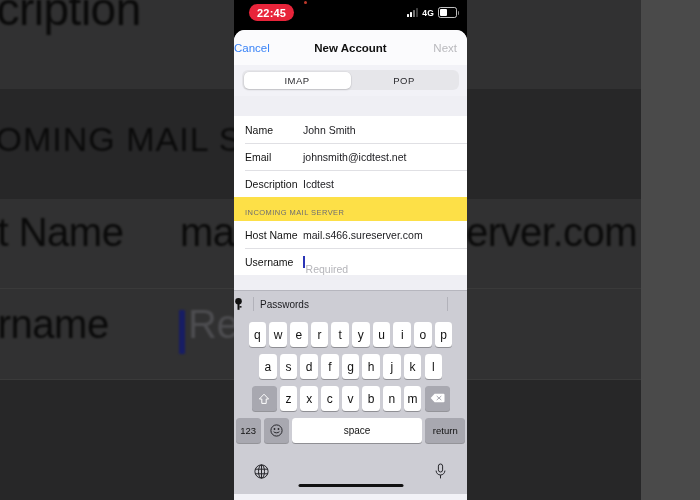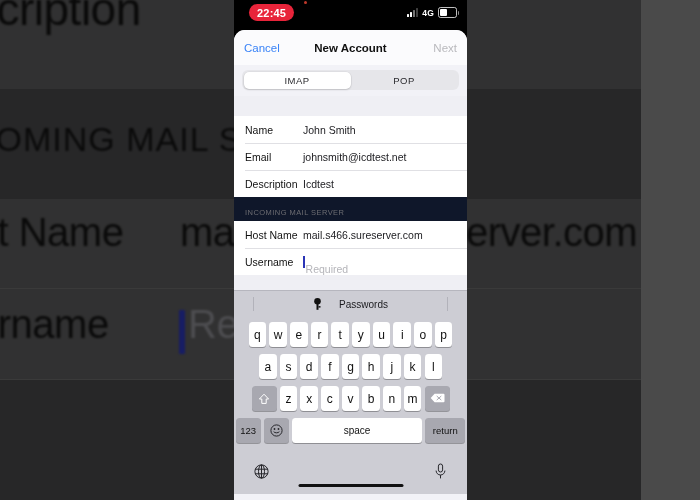--- a/index.html
+++ b/index.html
@@ -53,21 +53,21 @@
 
   
   .sheet{
     position:absolute;left:0;top:30px;width:233px;height:470px;
     background:#f2f2f7;border-radius:11px 11px 0 0;overflow:hidden;
   }
   .navbar{
     position:absolute;left:0;top:0;width:233px;height:35px;background:#fbfbfd;
     display:flex;align-items:center;
   }
-  .nav-cancel{position:absolute;left:10px;font-size:11.5px;color:#3a83f7;text-align:center;}
+  .nav-cancel{position:absolute;left:0;font-size:11.5px;color:#3a83f7;text-align:center;}
   .nav-title{position:absolute;left:0;right:0;text-align:center;font-size:11.5px;font-weight:700;color:#111;}
   .nav-next{position:absolute;right:10px;font-size:11.5px;color:#b9b9bd;}
 
   
   .segwrap{
     position:absolute;left:8px;top:40px;width:217px;height:20px;
     background:#e6e6ea;border-radius:6px;display:flex;padding:1.5px;box-sizing:border-box;
   }
   .seg{
     flex:1;display:flex;align-items:center;justify-content:center;
@@ -82,29 +82,29 @@
     padding-left:11px;box-sizing:border-box;
   }
   .row + .row::before{
     content:"";position:absolute;left:11px;right:0;top:0;height:1px;background:#e0e0e4;
   }
   .row-label{font-size:10.5px;color:#111;width:58px;flex:none;}
   .row-value{font-size:10.5px;color:#1b1b1f;}
   .row-value.placeholder{color:#b5b5ba;margin-top:14px;}
   .caret{display:inline-block;width:1.6px;height:12px;background:#2b35b6;vertical-align:-2px;margin-right:1px;}
   .section-header{
-    position:absolute;left:0;width:233px;background:#0f172a;
+    position:absolute;left:0;width:233px;background:#fde047;
     display:flex;align-items:flex-end;padding:0 0 4px 11px;box-sizing:border-box;
   }
   .section-header span{font-size:7.5px;color:#6d6d72;letter-spacing:0.45px;}
 
   
   .accbar{
     position:absolute;left:0;width:233px;height:26px;background:#cdcdd4;
-    display:flex;align-items:center;justify-content:center;gap:17px;
+    display:flex;align-items:center;gap:17px;
     border-top:.5px solid #b6b6be;
   }
   .accbar .lbl{font-size:10px;color:#1a1a1e;}
   .accdiv{position:absolute;width:1px;height:14px;background:#b2b2ba;}
 
   
   .kb{position:absolute;left:0;width:233px;background:#cdcdd4;}
   .krow{display:flex;justify-content:center;align-items:center;gap:3.2px;}
   .key{
     background:#fff;border-radius:3.5px;box-shadow:0 1px 0 rgba(0,0,0,.30);

